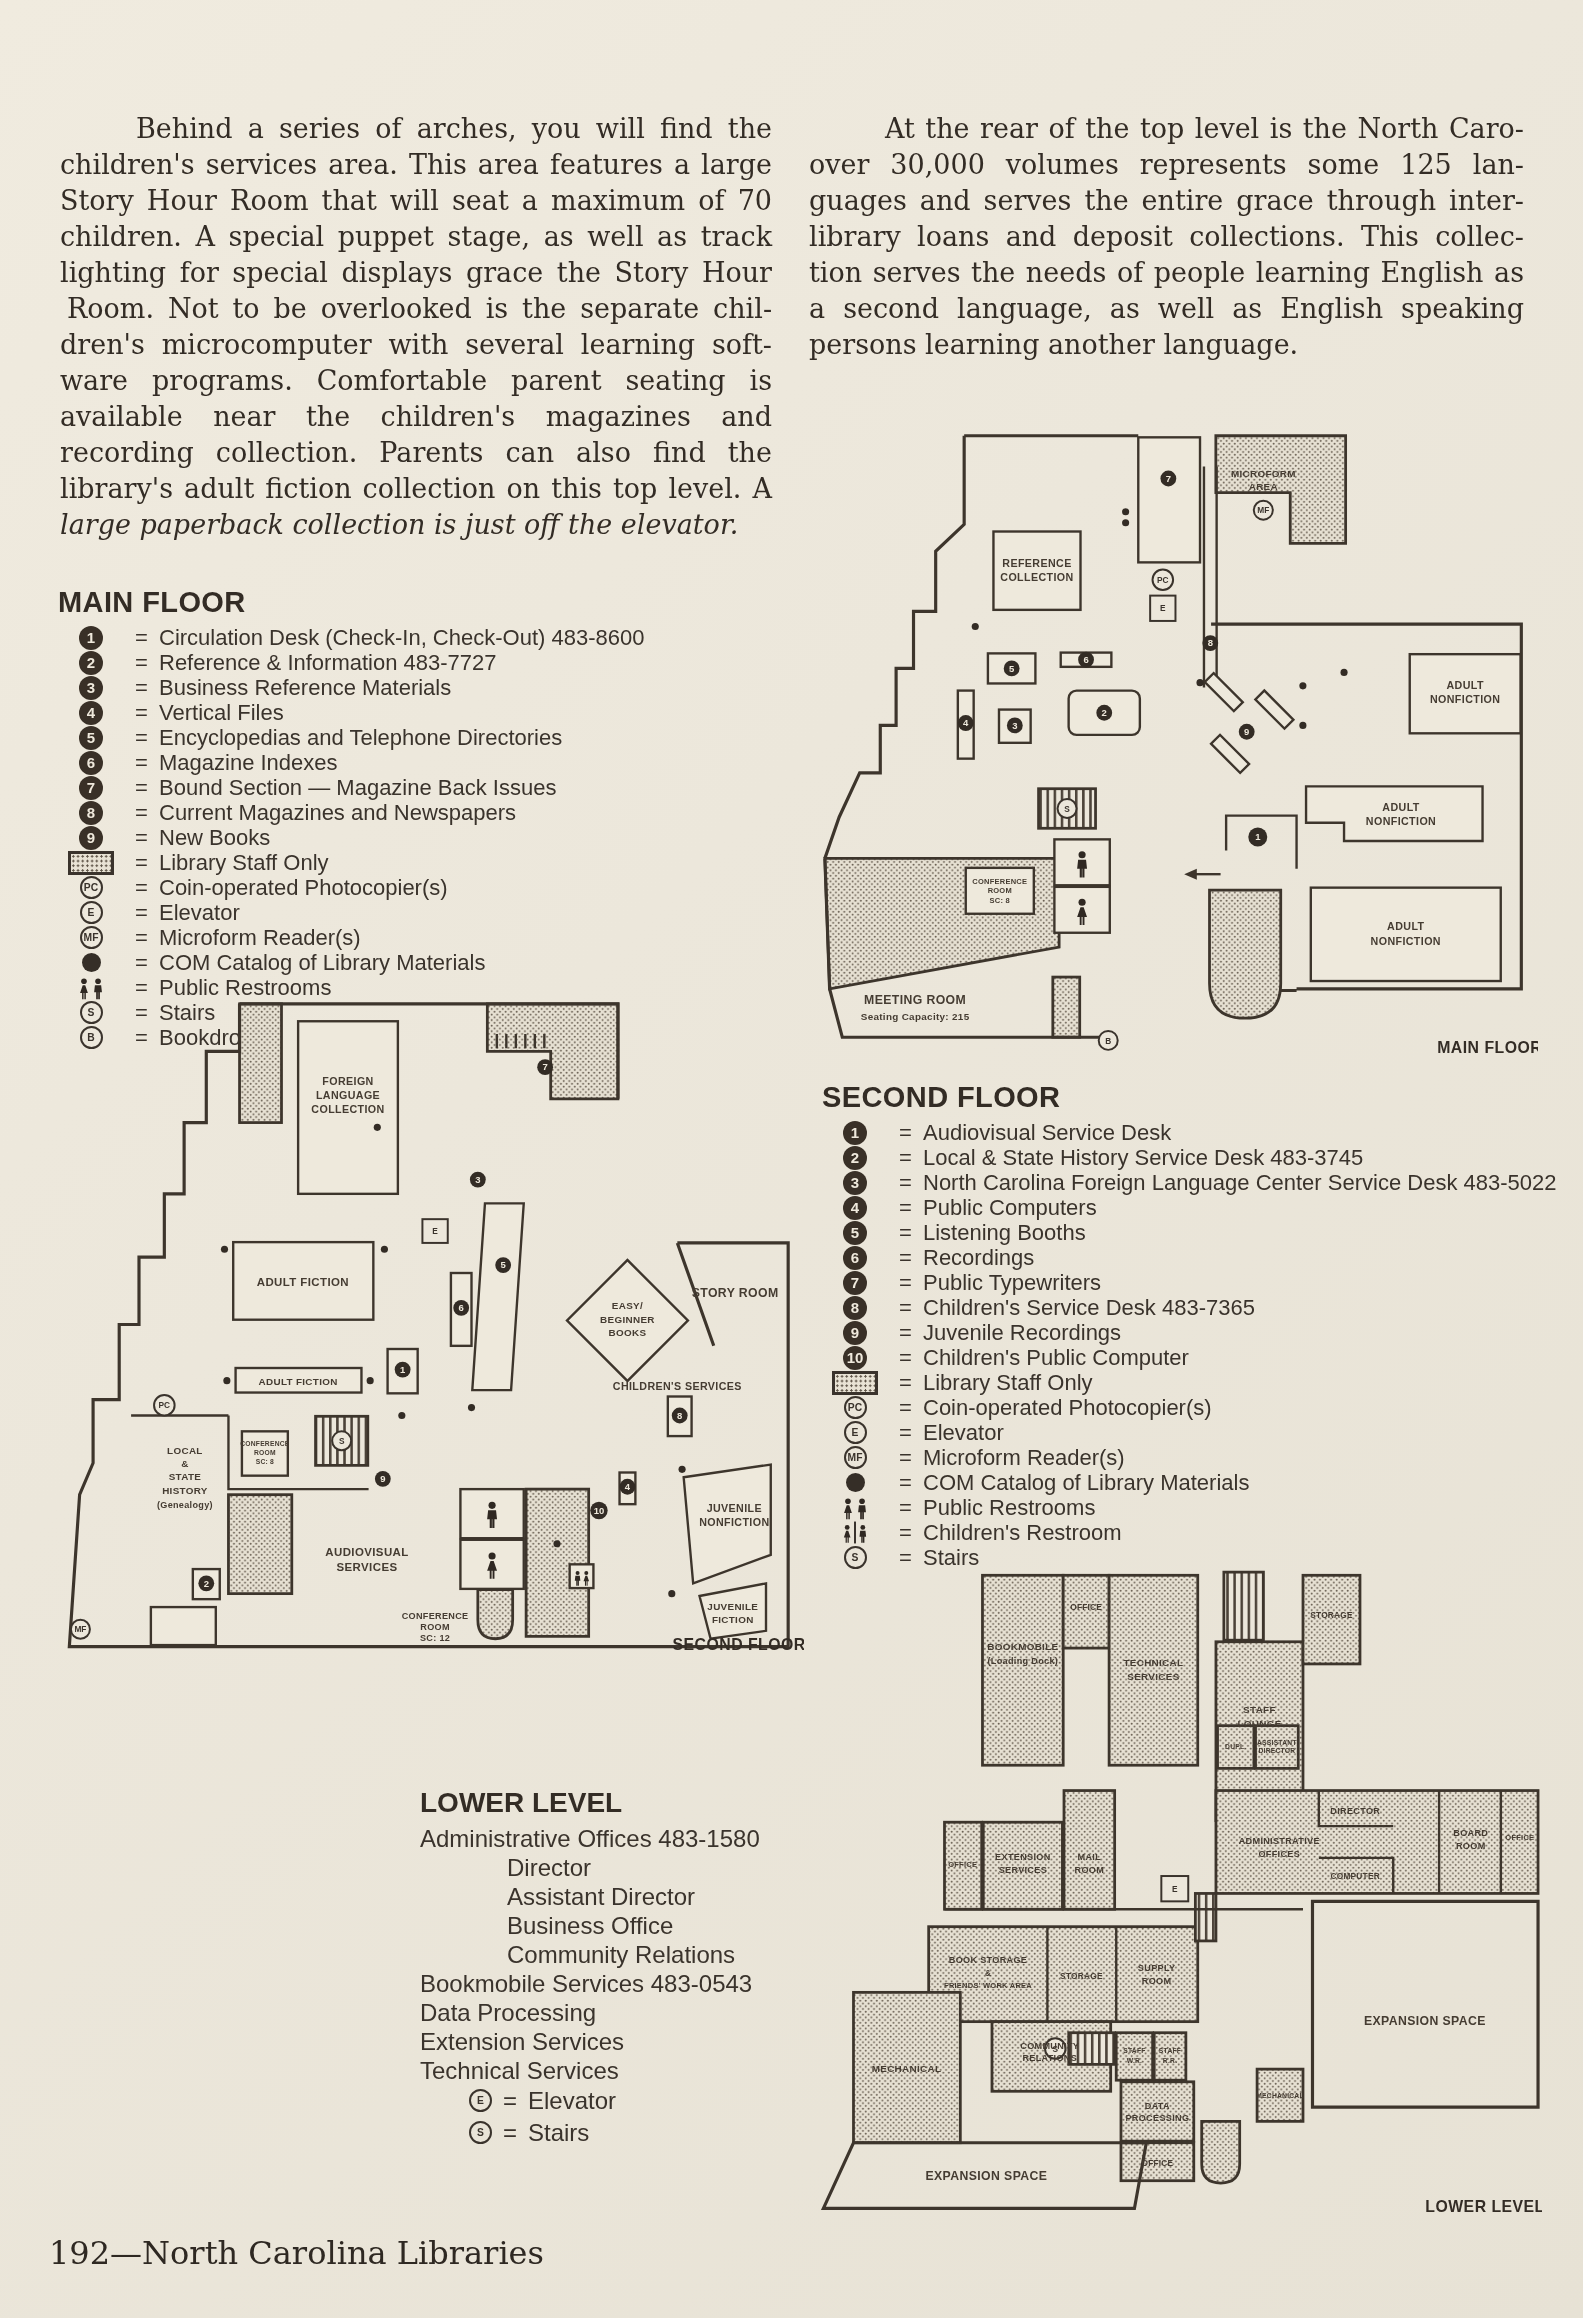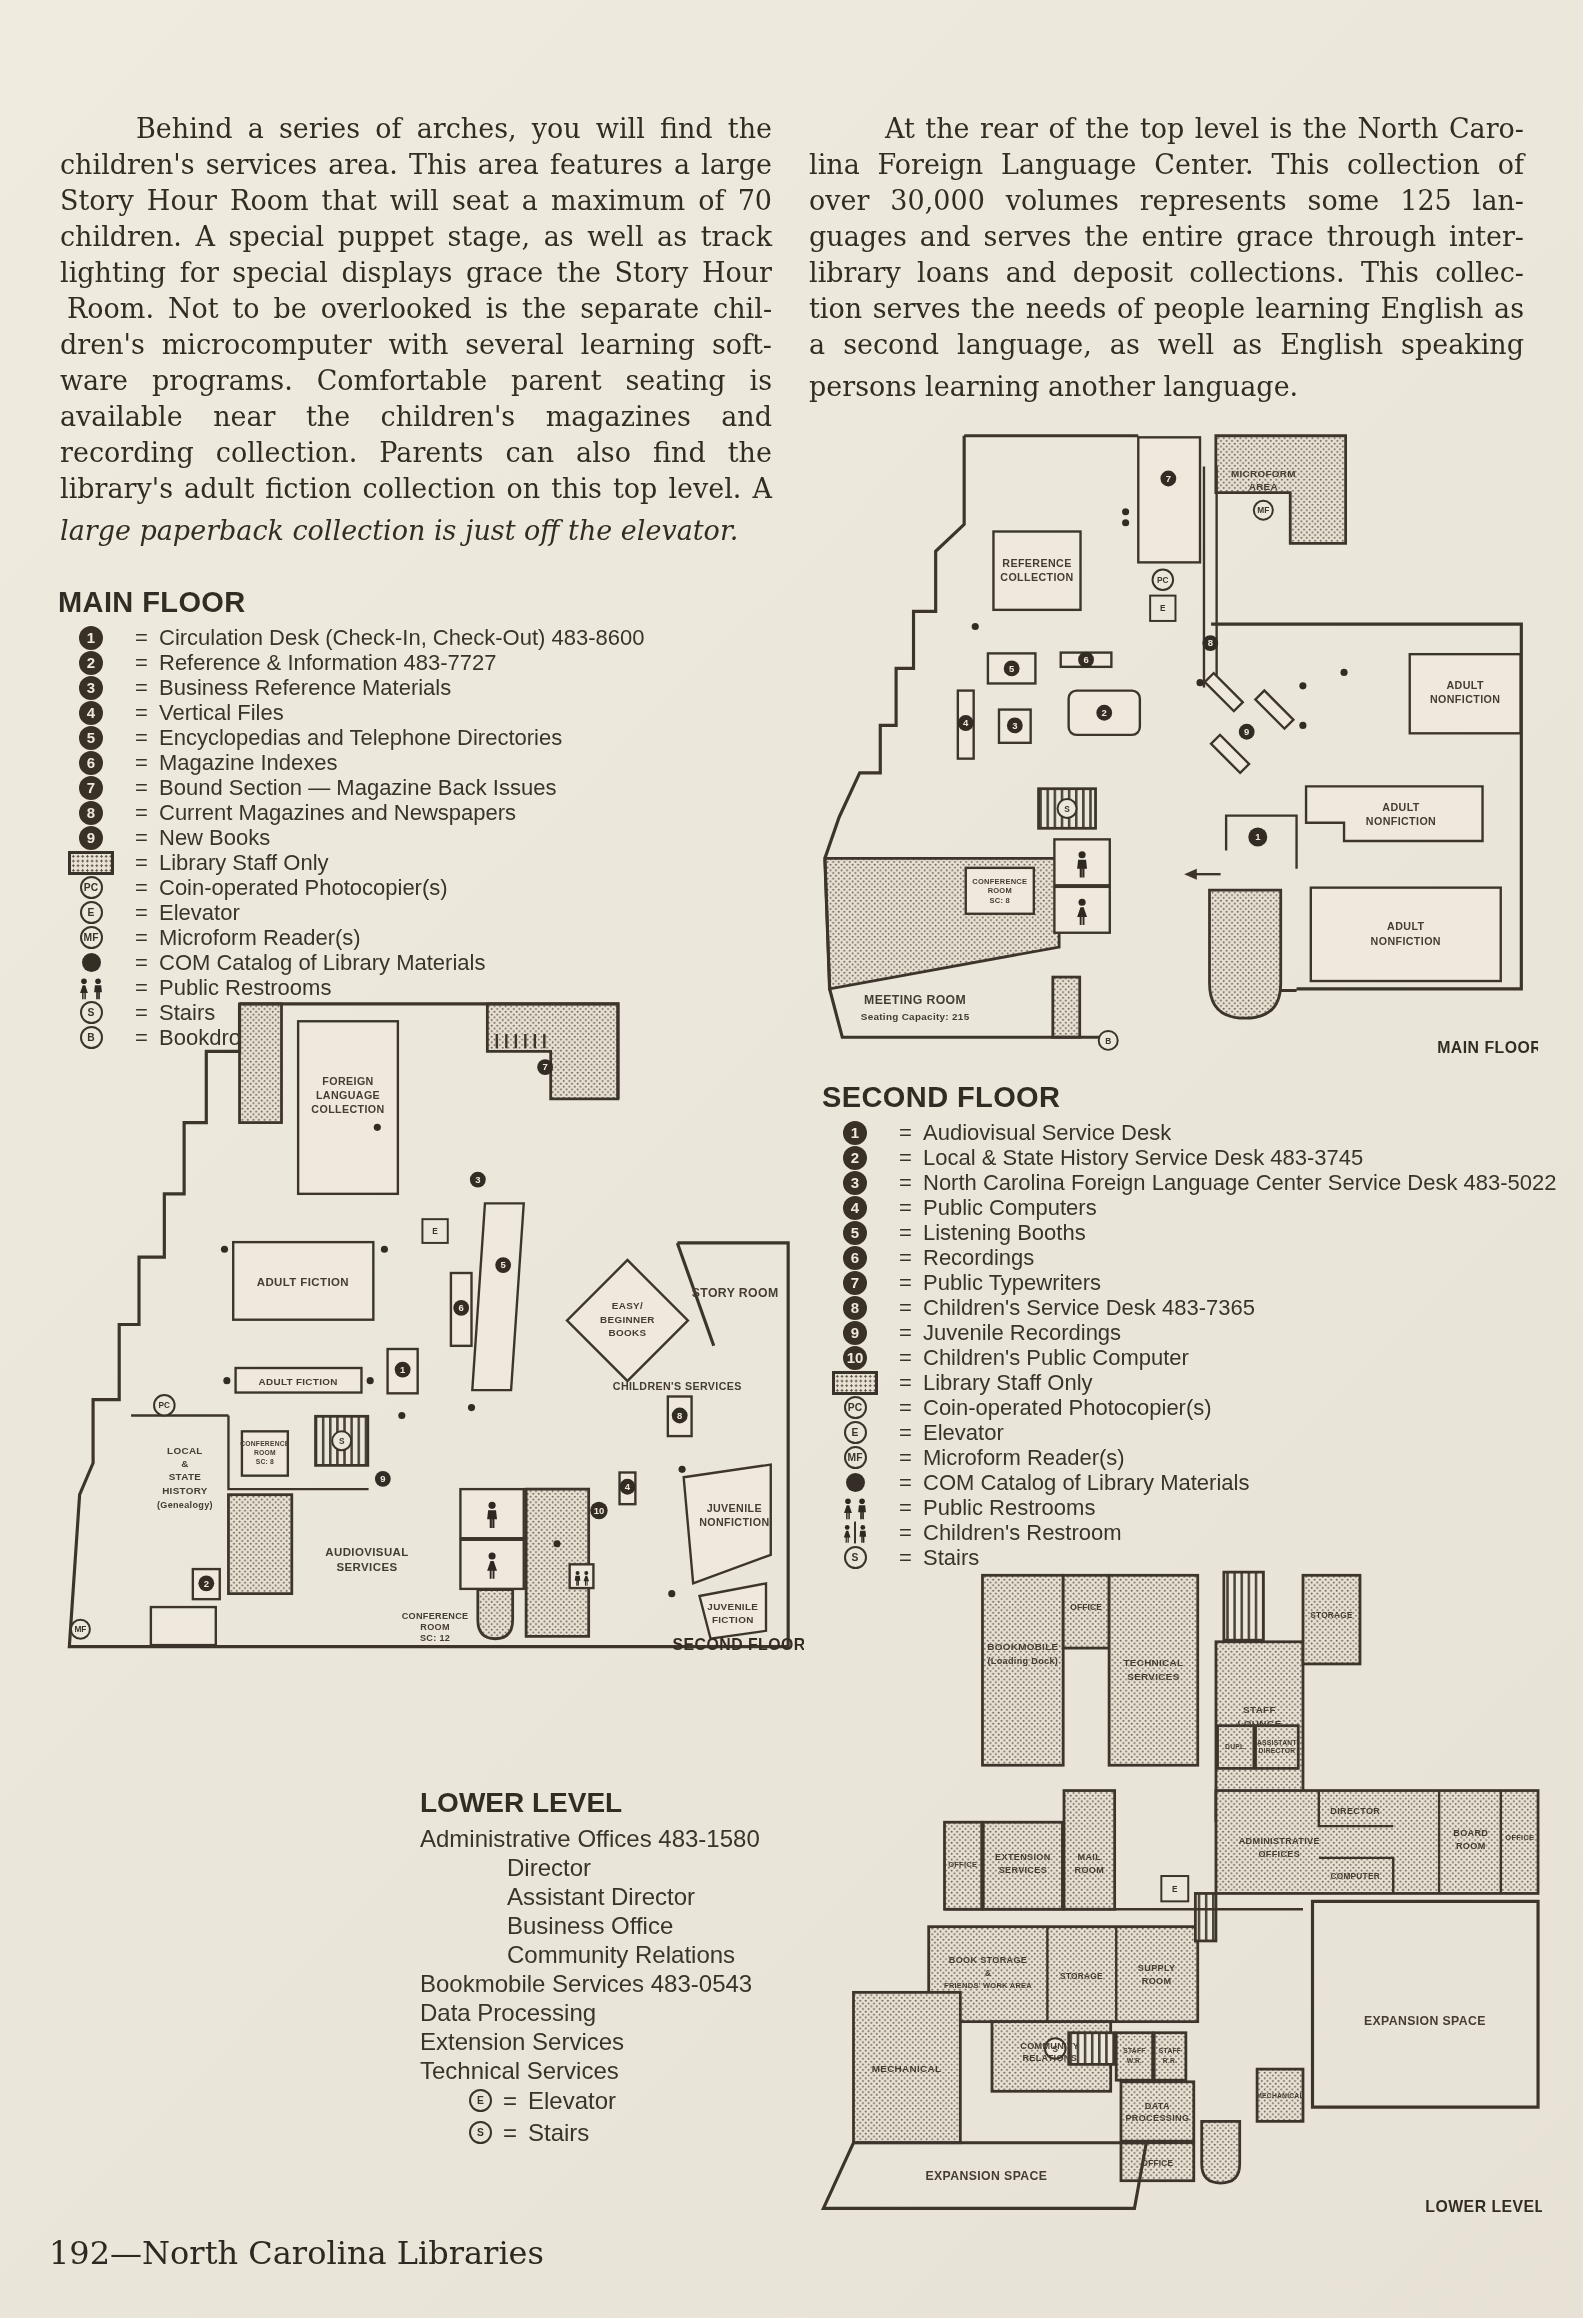--- a/index.html
+++ b/index.html
@@ -3,21 +3,21 @@
 <meta charset="utf-8">
 <style>
   html,body{margin:0;padding:0;}
   #page{position:relative;width:1583px;height:2319px;overflow:hidden;
     background:linear-gradient(135deg,#f0ebdf 0%,#ece7db 40%,#e7e2d5 100%);
     font-family:"Liberation Sans",sans-serif;color:#2f2a24;}
   .abs{position:absolute;}
   
   .bodycol{font-family:"DejaVu Serif",serif;font-size:27px;color:#332c25;}
   .jl{text-align:justify;text-align-last:justify;display:block;}
-  .jend{text-align:right;text-align-last:left;display:block;margin-top:6px;}
+  .jend{text-align:right;text-align-last:left;display:block;}
   .ind{padding-left:76px;}
   
   .legend{color:#3a332c;}
   .legend h2{font-size:29px;font-weight:700;letter-spacing:0.4px;margin:0 0 6.3px 0;color:#332c25;}
   .lrow{display:flex;align-items:center;height:25px;font-size:22px;white-space:nowrap;}
   .sycell{width:66px;display:flex;justify-content:center;align-items:center;flex:none;}
   .eq{width:35px;text-align:center;flex:none;}
   .lnum{width:24px;height:24px;border-radius:50%;background:#393027;color:#efe9dc;
         font-size:15px;font-weight:700;display:flex;align-items:center;justify-content:center;}
   .clet{width:23px;height:23px;border-radius:50%;border:2.4px solid #3a332c;box-sizing:border-box;
@@ -84,21 +84,20 @@
     <div class="jl" style="line-height:36px;">dren's microcomputer with several learning soft-</div>
     <div class="jl" style="line-height:36px;">ware programs. Comfortable parent seating is</div>
     <div class="jl" style="line-height:36px;">available near the children's magazines and</div>
     <div class="jl" style="line-height:36px;">recording collection. Parents can also find the</div>
     <div class="jl" style="line-height:36px;">library's adult fiction collection on this top level. A</div>
     <div class="jend" style="line-height:36px;font-style:italic;">large paperback collection is just off the elevator.</div>
   </div>
 
   <div class="abs bodycol" style="left:809px;top:111px;width:715px;">
     <div class="jl ind" style="line-height:36px;">At the rear of the top level is the North Caro-</div>
-    <div class="jl" style="line-height:36px;">lina Foreign Language Center. This collection of</div>
     <div class="jl" style="line-height:36px;">over 30,000 volumes represents some 125 lan-</div>
     <div class="jl" style="line-height:36px;">guages and serves the entire grace through inter-</div>
     <div class="jl" style="line-height:36px;">library loans and deposit collections. This collec-</div>
     <div class="jl" style="line-height:36px;">tion serves the needs of people learning English as</div>
     <div class="jl" style="line-height:36px;">a second language, as well as English speaking</div>
     <div class="jend" style="line-height:36px;">persons learning another language.</div>
   </div>
 
   <div class="abs legend" style="left:58px;top:586px;">
     <h2>MAIN FLOOR</h2>

